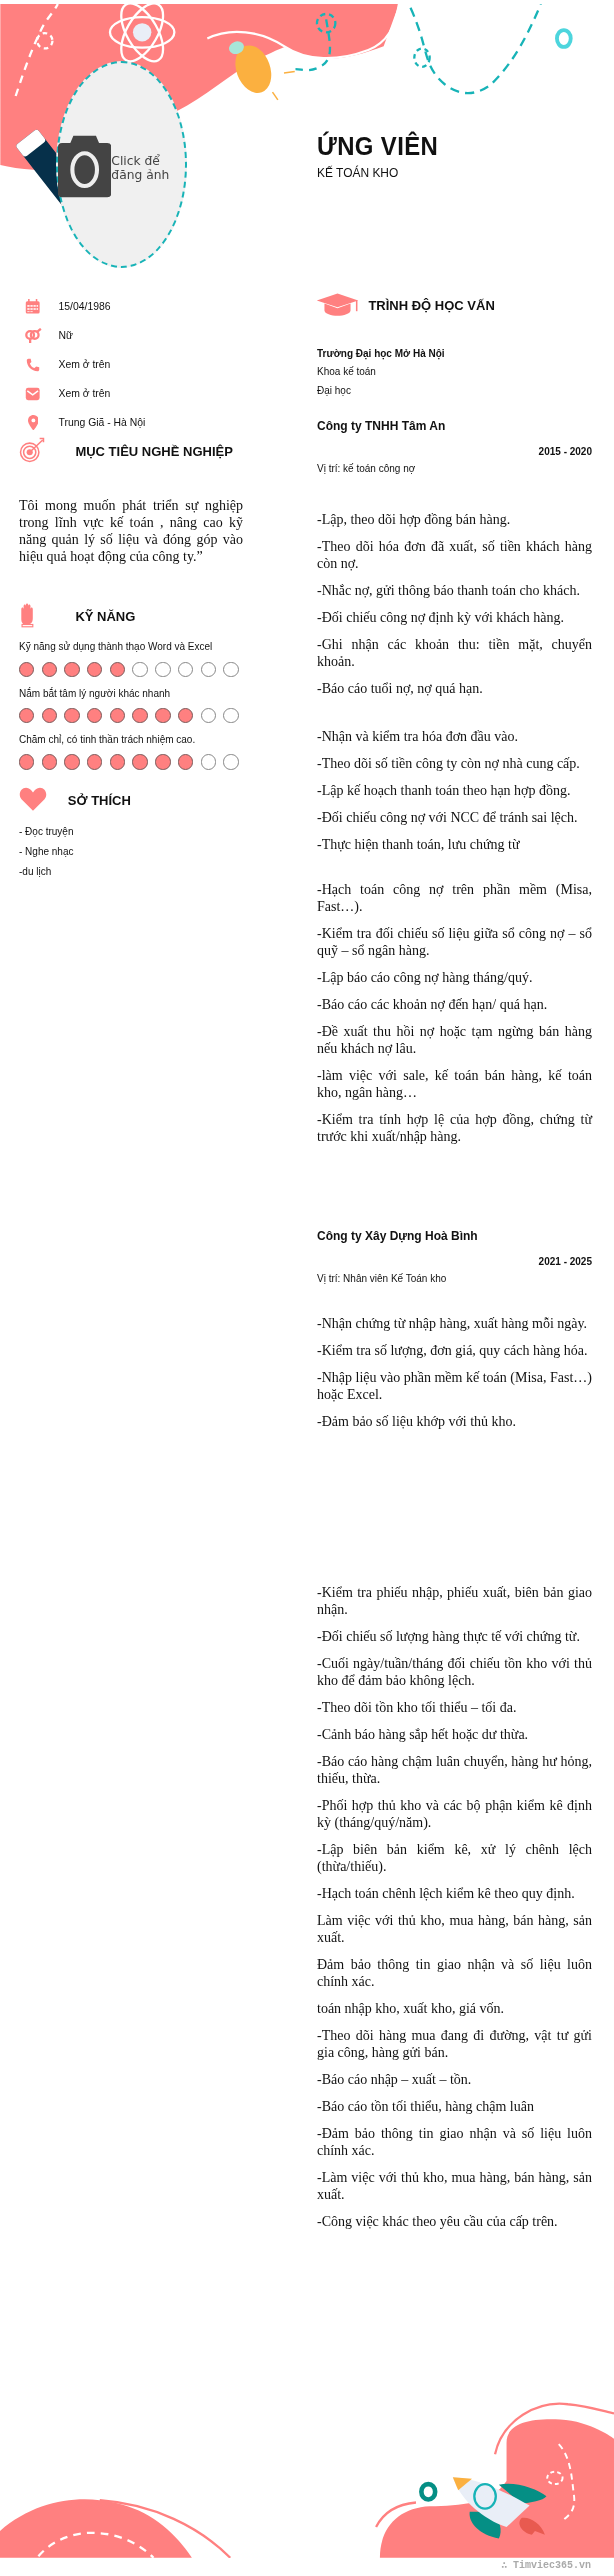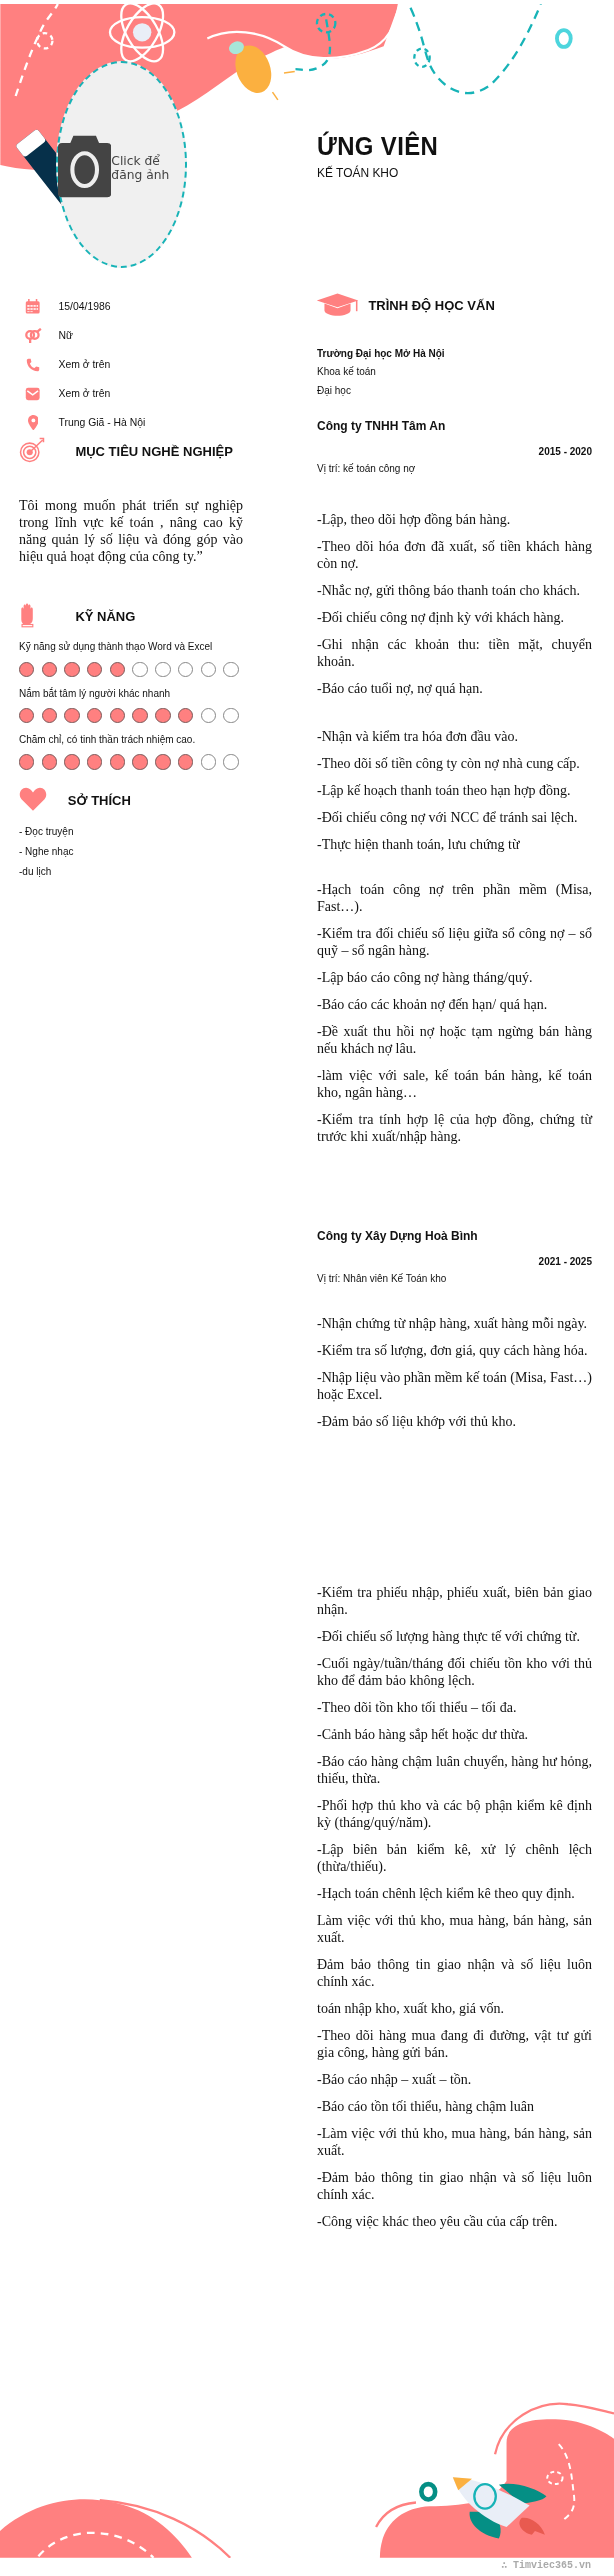--- a/index.html
+++ b/index.html
@@ -296,22 +296,22 @@
         <p>-Báo cáo hàng chậm luân chuyển, hàng hư hỏng, thiếu, thừa.</p>
         <p>-Phối hợp thủ kho và các bộ phận kiểm kê định kỳ (tháng/quý/năm).</p>
         <p>-Lập biên bản kiểm kê, xử lý chênh lệch (thừa/thiếu).</p>
         <p>-Hạch toán chênh lệch kiểm kê theo quy định.</p>
         <p>Làm việc với thủ kho, mua hàng, bán hàng, sản xuất.</p>
         <p>Đảm bảo thông tin giao nhận và số liệu luôn chính xác.</p>
         <p>toán nhập kho, xuất kho, giá vốn.</p>
         <p>-Theo dõi hàng mua đang đi đường, vật tư gửi gia công, hàng gửi bán.</p>
         <p>-Báo cáo nhập – xuất – tồn.</p>
         <p>-Báo cáo tồn tối thiểu, hàng chậm luân</p>
+        <p>-Đảm bảo thông tin giao nhận và số liệu luôn chính xác.</p>
         <p>-Làm việc với thủ kho, mua hàng, bán hàng, sản xuất.</p>
-        <p>-Đảm bảo thông tin giao nhận và số liệu luôn chính xác.</p>
         <p>-Công việc khác theo yêu cầu của cấp trên.</p>
       </div>
   </div>
 </div>
 
 <svg class="deco" style="left:0; top:2381px;" width="614" height="177" viewBox="0 0 800 230">
   <path d="M0 195 C40 160 90 150 130 155 C180 160 220 185 250 230 H0 Z" fill="#ff8080"></path>
   <path d="M130 155 C200 160 260 190 300 230" fill="none" stroke="#ff8080" stroke-width="3"></path>
   <path d="M50 228 C70 205 100 195 130 198 C160 200 185 215 200 230" fill="none" stroke="#fff" stroke-width="3" stroke-dasharray="10 8"></path>
   <path d="M495 230 C495 190 520 165 560 163 C600 162 640 160 660 130 V80 C660 55 690 48 730 50 C770 52 800 75 800 75 V230 Z" fill="#ff8080"></path>

